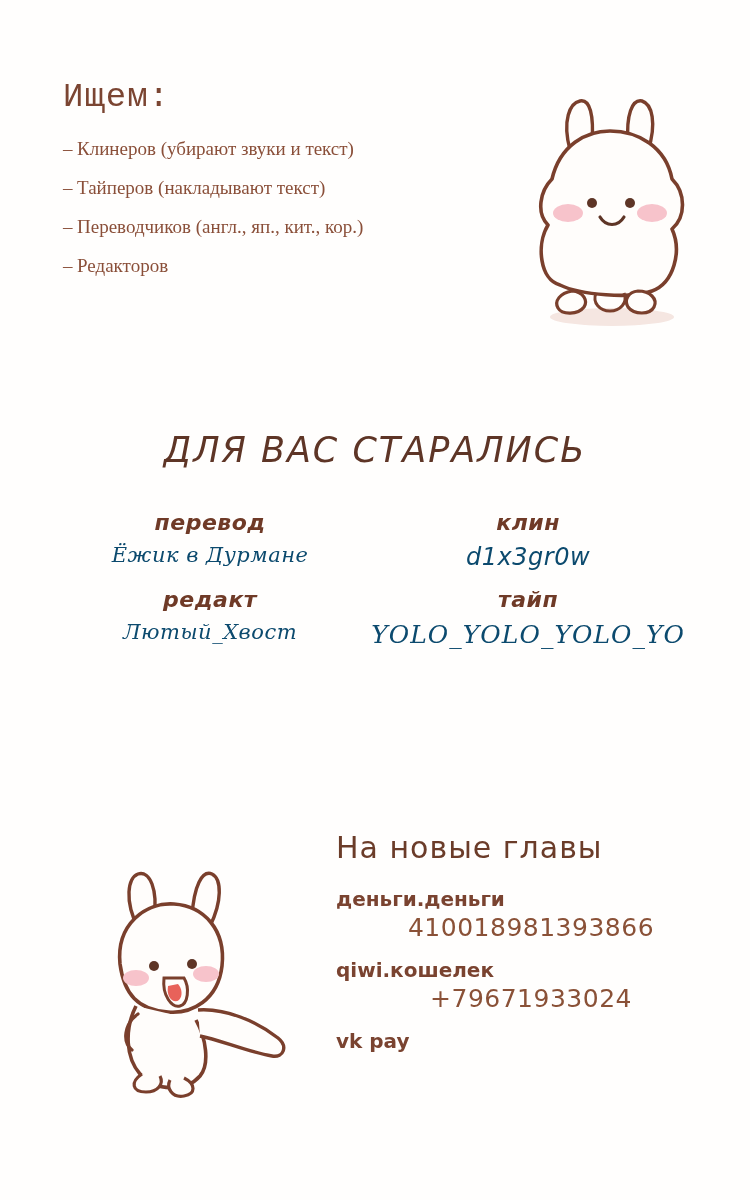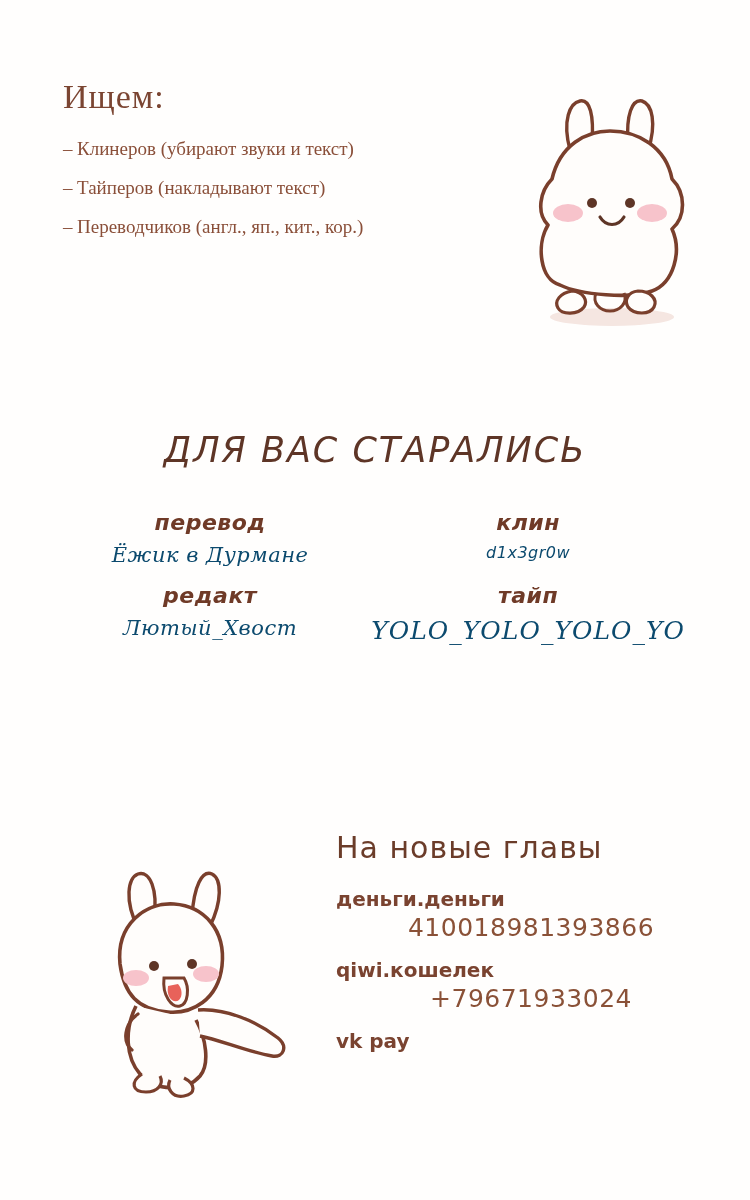--- a/index.html
+++ b/index.html
@@ -22,21 +22,21 @@
   }
 
   
   .recruit {
     position: absolute;
     left: 63px;
     top: 78px;
     width: 430px;
   }
   .recruit-title {
-    font-family: Liberation Serif, serif;
+    font-family: Liberation Mono, monospace;
     font-size: 34px;
     letter-spacing: 1px;
     color: #7b4532;
     margin: 0 0 22px 0;
     font-weight: normal;
   }
   .recruit-list {
     list-style: none;
     margin: 0;
     padding: 0;
@@ -104,21 +104,21 @@
     font-size: 21px;
     color: #0c4a6e;
     letter-spacing: 0.5px;
   }
   .credit-name.wide {
     font-size: 25px;
     letter-spacing: 1px;
   }
   .credit-name.mono {
     font-family: "DejaVu Sans", sans-serif;
-    font-size: 16px;
+    font-size: 24px;
   }
 
   
   .donate {
     position: absolute;
     left: 336px;
     top: 830px;
     width: 390px;
   }
   .donate-title {
@@ -160,20 +160,21 @@
 <body>
 
 <div class="page">
 
   <div class="recruit">
     <h1 class="recruit-title">Ищем:</h1>
     <ul class="recruit-list">
       <li><span class="dash">–</span><span>Клинеров (убирают звуки и текст)</span></li>
       <li><span class="dash">–</span><span>Тайперов (накладывают текст)</span></li>
       <li><span class="dash">–</span><span>Переводчиков (англ., яп., кит., кор.)</span></li>
+      <li><span class="dash">–</span><span>Редакторов</span></li>
     </ul>
   </div>
 
   <div class="mascot-top">
     <svg viewBox="0 0 215 245" width="215" height="245" xmlns="http://www.w3.org/2000/svg">
       <ellipse cx="112" cy="222" rx="62" ry="9" fill="#f5e6e1"></ellipse>
 
       <path d="M70 55 C62 25 70 8 80 6 C90 4 94 20 92 48" fill="#fffdfb" stroke="#7a3f2c" stroke-width="3.4" stroke-linecap="round"></path>
       <path d="M128 48 C126 20 132 4 142 6 C152 9 157 28 148 56" fill="#fffdfb" stroke="#7a3f2c" stroke-width="3.4" stroke-linecap="round"></path>
 

